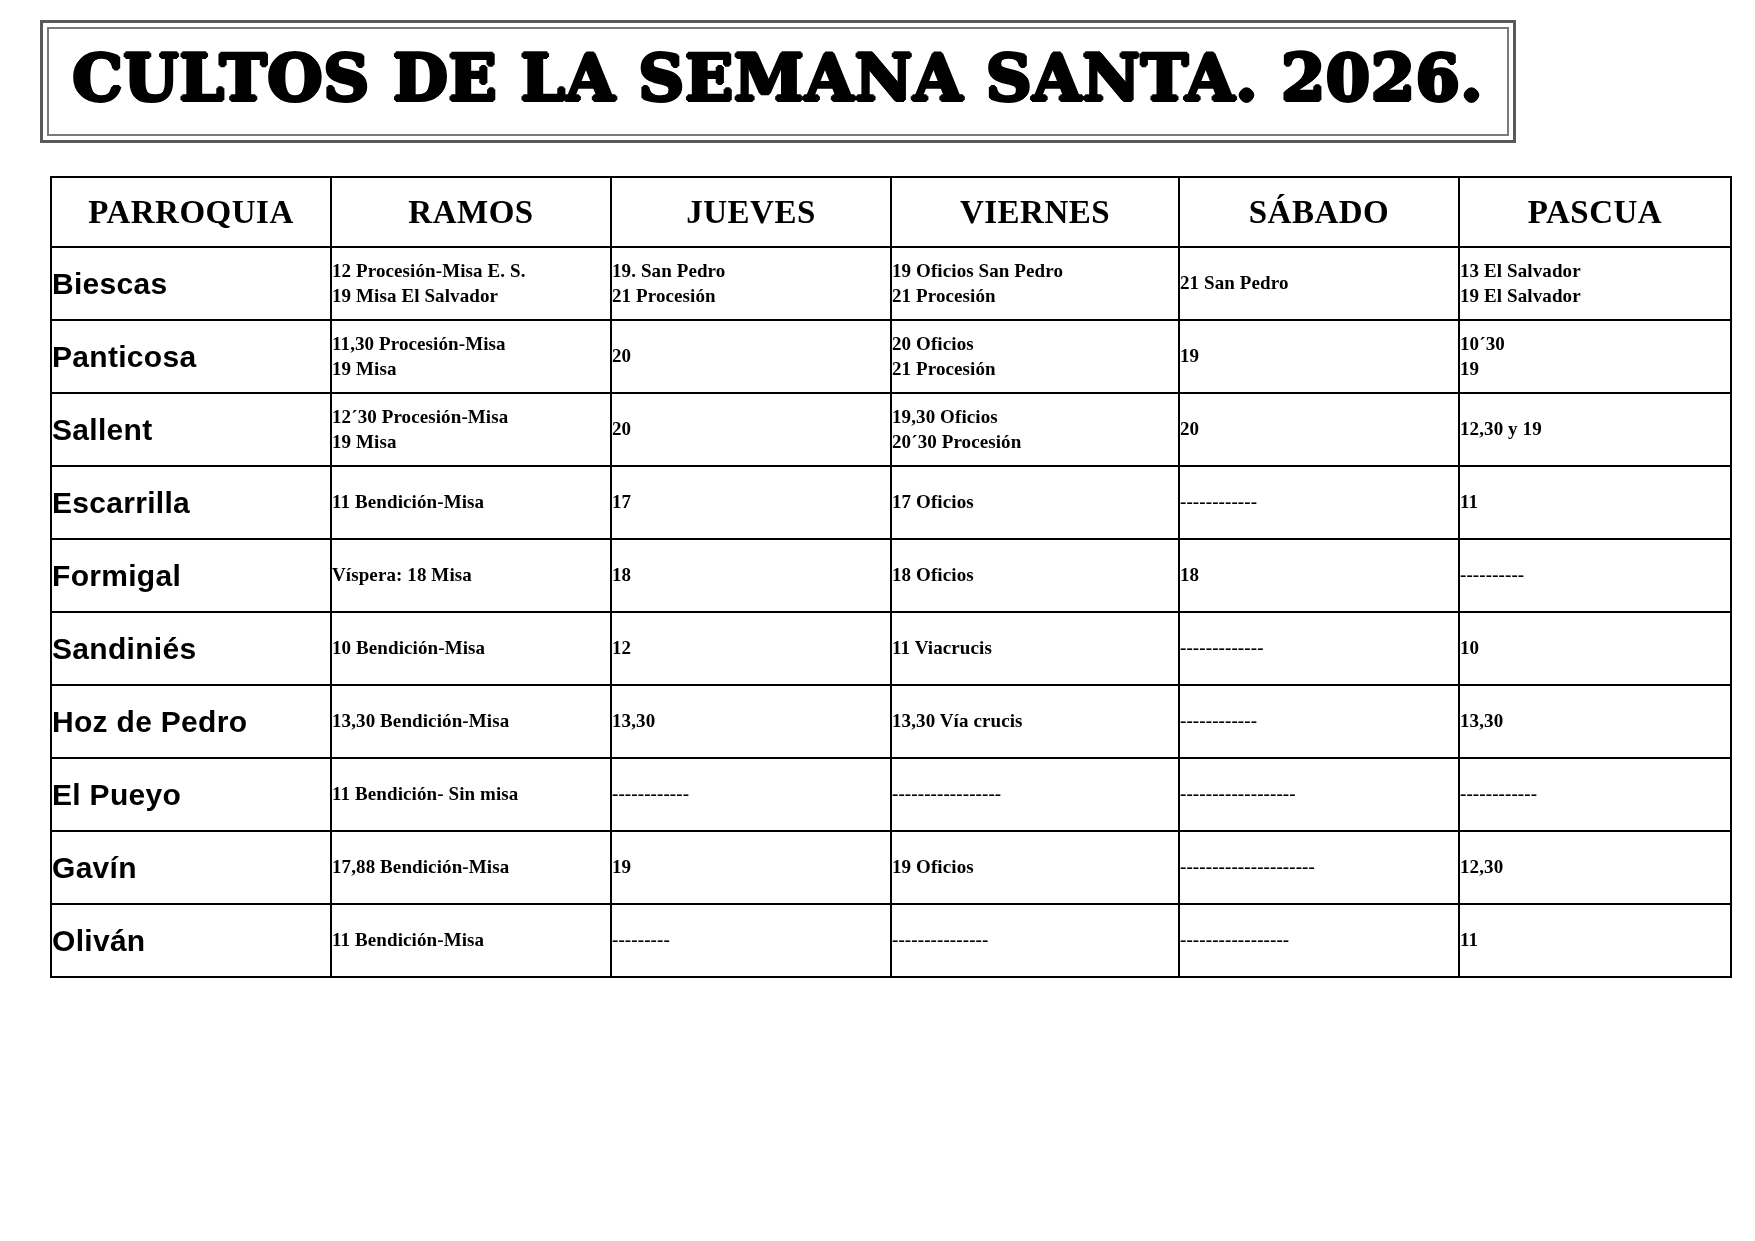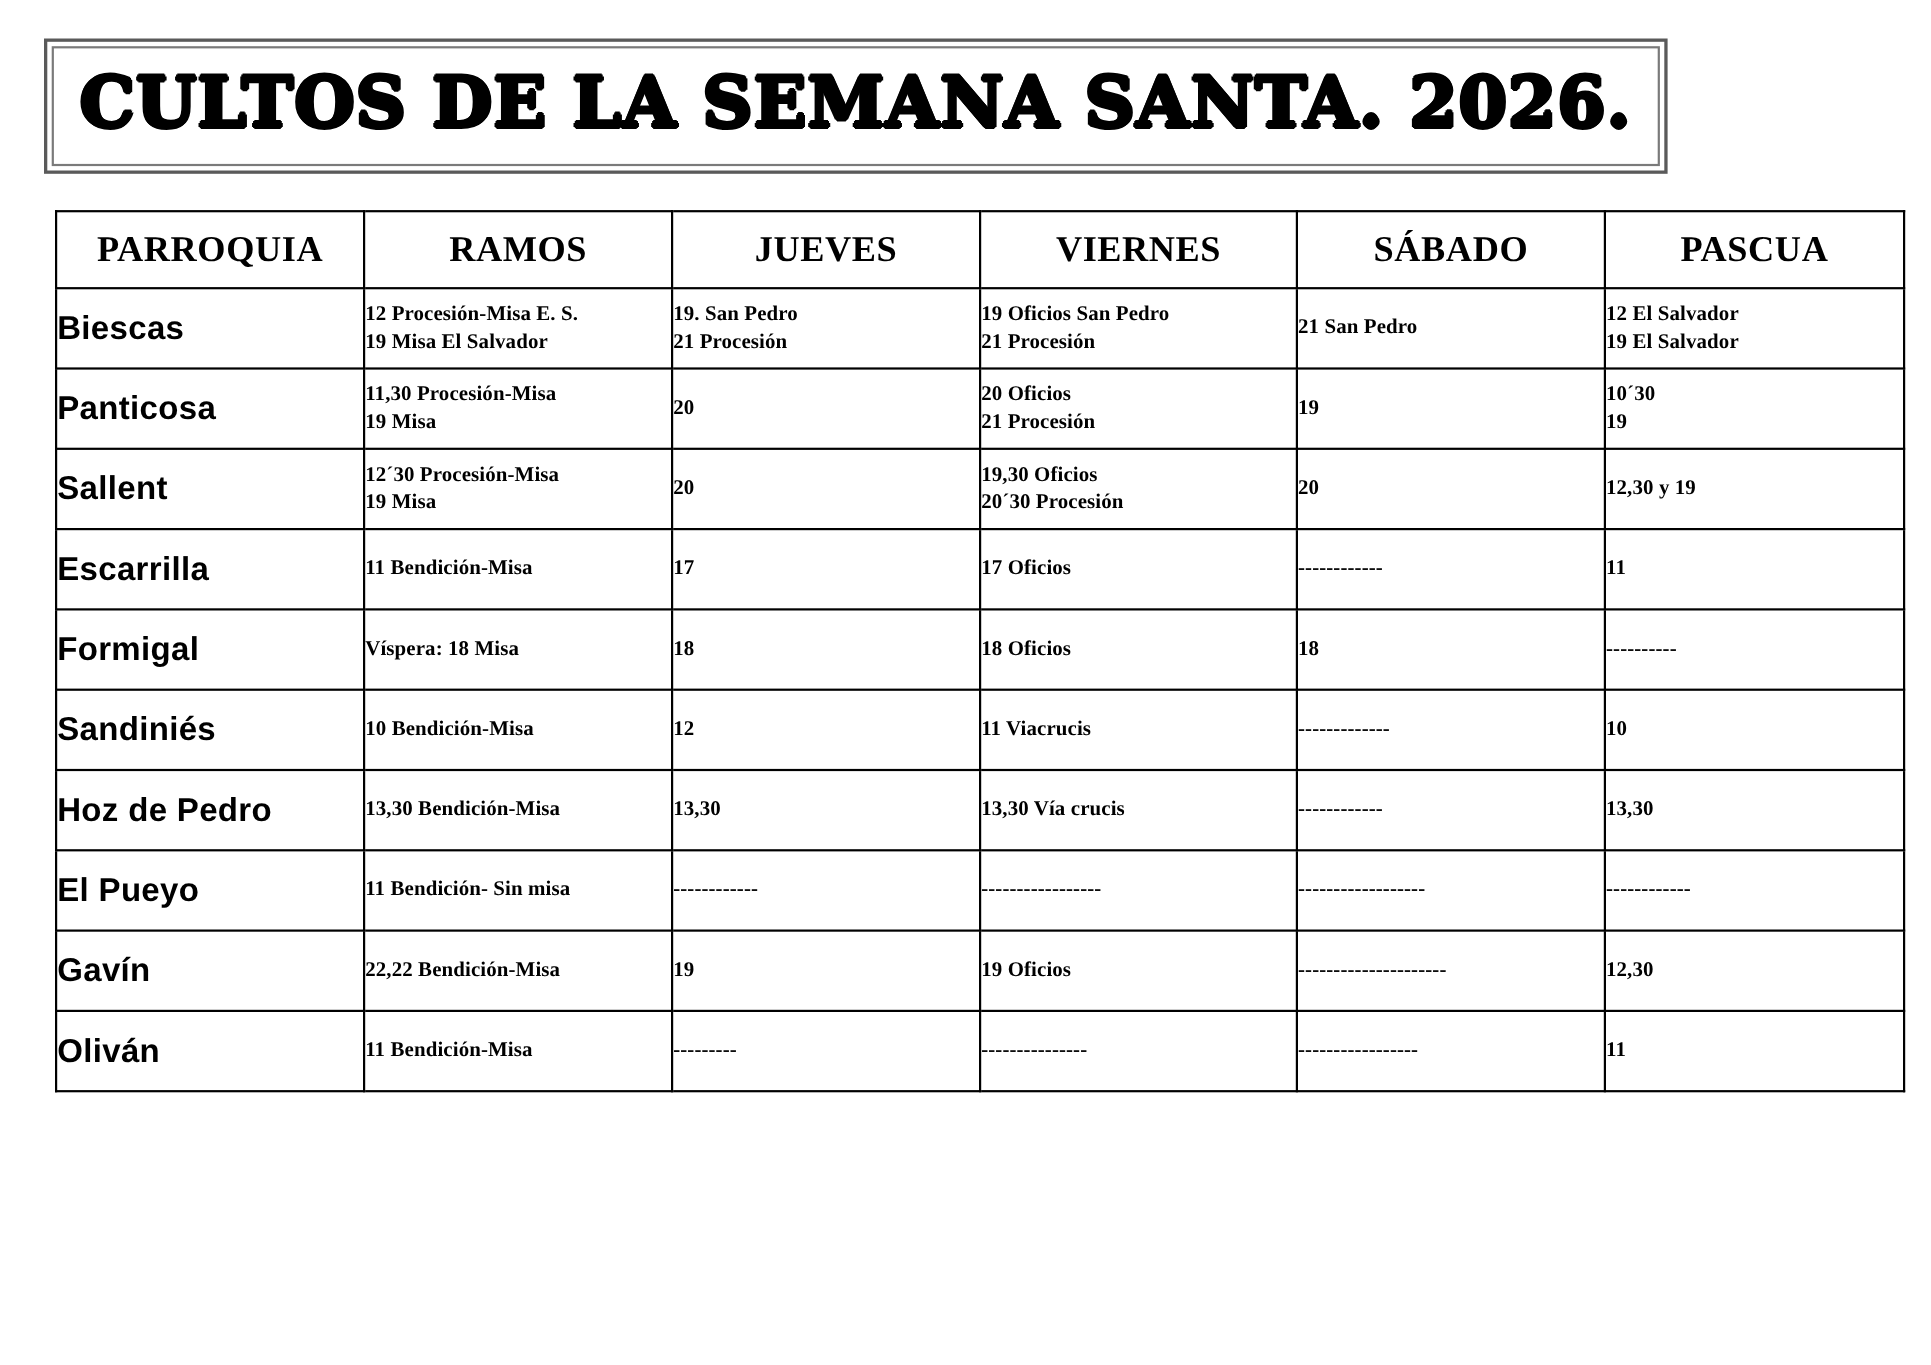--- a/index.html
+++ b/index.html
@@ -12,21 +12,21 @@
     height: 1241px;
     font-family: "Liberation Serif", serif;
     color: #000000;
     overflow: hidden;
   }
   .page {
     position: relative;
     width: 1556px;
     height: 1241px;
     box-sizing: border-box;
-    padding: 35px 34px 0 34px;
+    padding: 20px 34px 0 34px;
   }
 
   
   .title-outer {
     border: 3px solid #5a5a5a;
     padding: 4px;
     margin: 0 6px 0 6px;
   }
   .title-inner {
     border: 2px solid #7a7a7a;
@@ -137,21 +137,21 @@
               <span class="line2">21 Procesión</span>
             </td>
             <td class="cell">
               <span class="line2">19 Oficios San Pedro</span>
               <span class="line2">21 Procesión</span>
             </td>
             <td class="cell">
               <span class="line2">21 San Pedro</span>
             </td>
             <td class="cell">
-              <span class="line2">12 El Salvador</span>
+              <span class="line2">13 El Salvador</span>
               <span class="line2">19 El Salvador</span>
             </td>
           </tr>
           <tr class="row">
             <td class="parroquia">Panticosa</td>
             <td class="cell">
               <span class="line2">11,30 Procesión-Misa</span>
               <span class="line2">19 Misa</span>
             </td>
             <td class="cell">
@@ -275,21 +275,21 @@
             <td class="cell">
               <span class="line2">------------------</span>
             </td>
             <td class="cell">
               <span class="line2">------------</span>
             </td>
           </tr>
           <tr class="row">
             <td class="parroquia">Gavín</td>
             <td class="cell">
-              <span class="line2">22,22 Bendición-Misa</span>
+              <span class="line2">17,88 Bendición-Misa</span>
             </td>
             <td class="cell">
               <span class="line2">19</span>
             </td>
             <td class="cell">
               <span class="line2">19 Oficios</span>
             </td>
             <td class="cell">
               <span class="line2">---------------------</span>
             </td>

